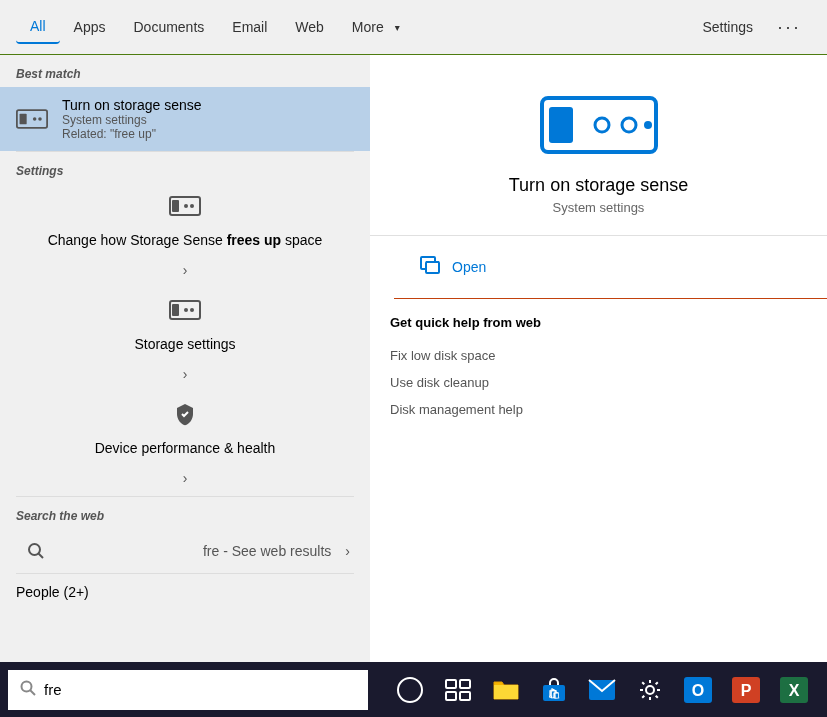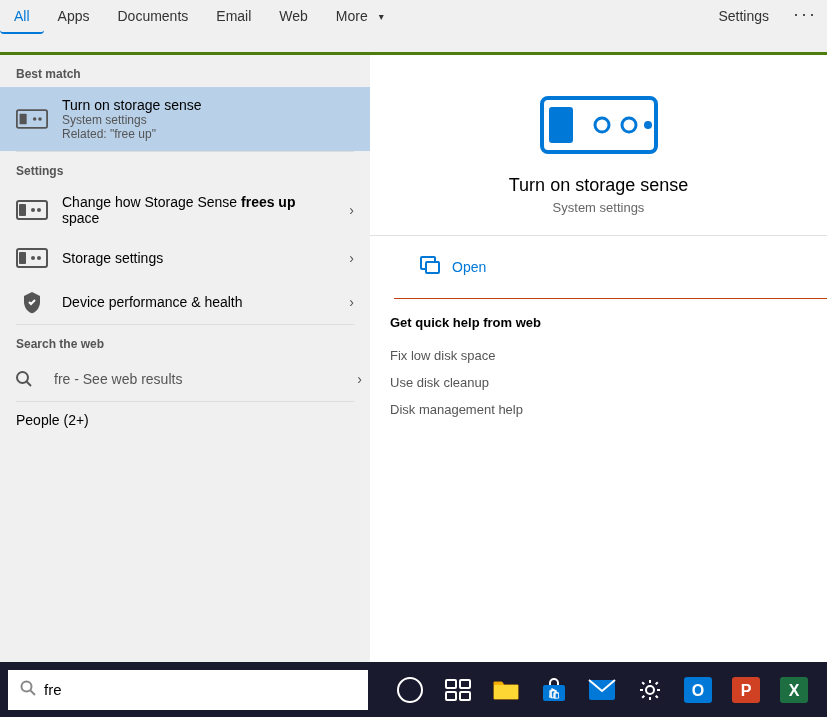--- a/index.html
+++ b/index.html
@@ -1,25 +1,25 @@
 <!DOCTYPE html>
 <html><head>
   <meta charset="utf-8">
   <style>
     * { margin: 0; padding: 0; box-sizing: border-box; }
     body { font-family: 'Segoe UI', Arial, sans-serif; width: 827px; height: 717px; overflow: hidden; background: #f0f0f0; }
 
     
     .top-nav {
       display: flex;
-      align-items: flex-start;
+      align-items: center;
       background: #f0f0f0;
       height: 55px;
-      padding: 0 0;
-      border-bottom: 3px solid #4d7c0f;
+      padding: 0 16px;
+      border-bottom: 1px solid #4d7c0f;
     }
     .nav-tab {
       padding: 8px 14px;
       font-size: 14px;
       color: #333;
       cursor: pointer;
       border-radius: 4px;
     }
     .nav-tab.active {
       border-bottom: 2px solid #0078d7;
@@ -63,20 +63,21 @@
       overflow-y: auto;
       padding: 0;
     }
 
     .section-label {
       font-size: 12px;
       font-weight: 600;
       color: #555;
       padding: 12px 16px 6px 16px;
       text-transform: none;
+      font-style: italic;
     }
 
     .result-item-selected {
       background: #b8d0e8;
       padding: 10px 16px;
       cursor: pointer;
       display: flex;
       align-items: center;
       gap: 14px;
     }
@@ -110,35 +111,37 @@
       font-size: 14px;
     }
 
     
     .settings-item {
       display: flex;
       align-items: center;
       gap: 14px;
       padding: 10px 16px;
       cursor: pointer;
+      flex-direction: column;
     }
     .settings-item-text {
       flex: 1;
       font-size: 14px;
       color: #000;
     }
     .settings-item-text b { font-weight: 700; }
 
     
     .web-item {
       display: flex;
       align-items: center;
       gap: 14px;
-      padding: 10px 8px;
-      cursor: pointer;
+      padding: 10px 20px;
+      cursor: pointer;
+      text-align: right;
     }
     .web-item-text { flex: 1; font-size: 14px; color: #000; }
     .web-item-text span { color: #555; }
 
     .apps-people {
       padding: 10px 16px;
       font-size: 14px;
       color: #000;
       cursor: pointer;
     }

